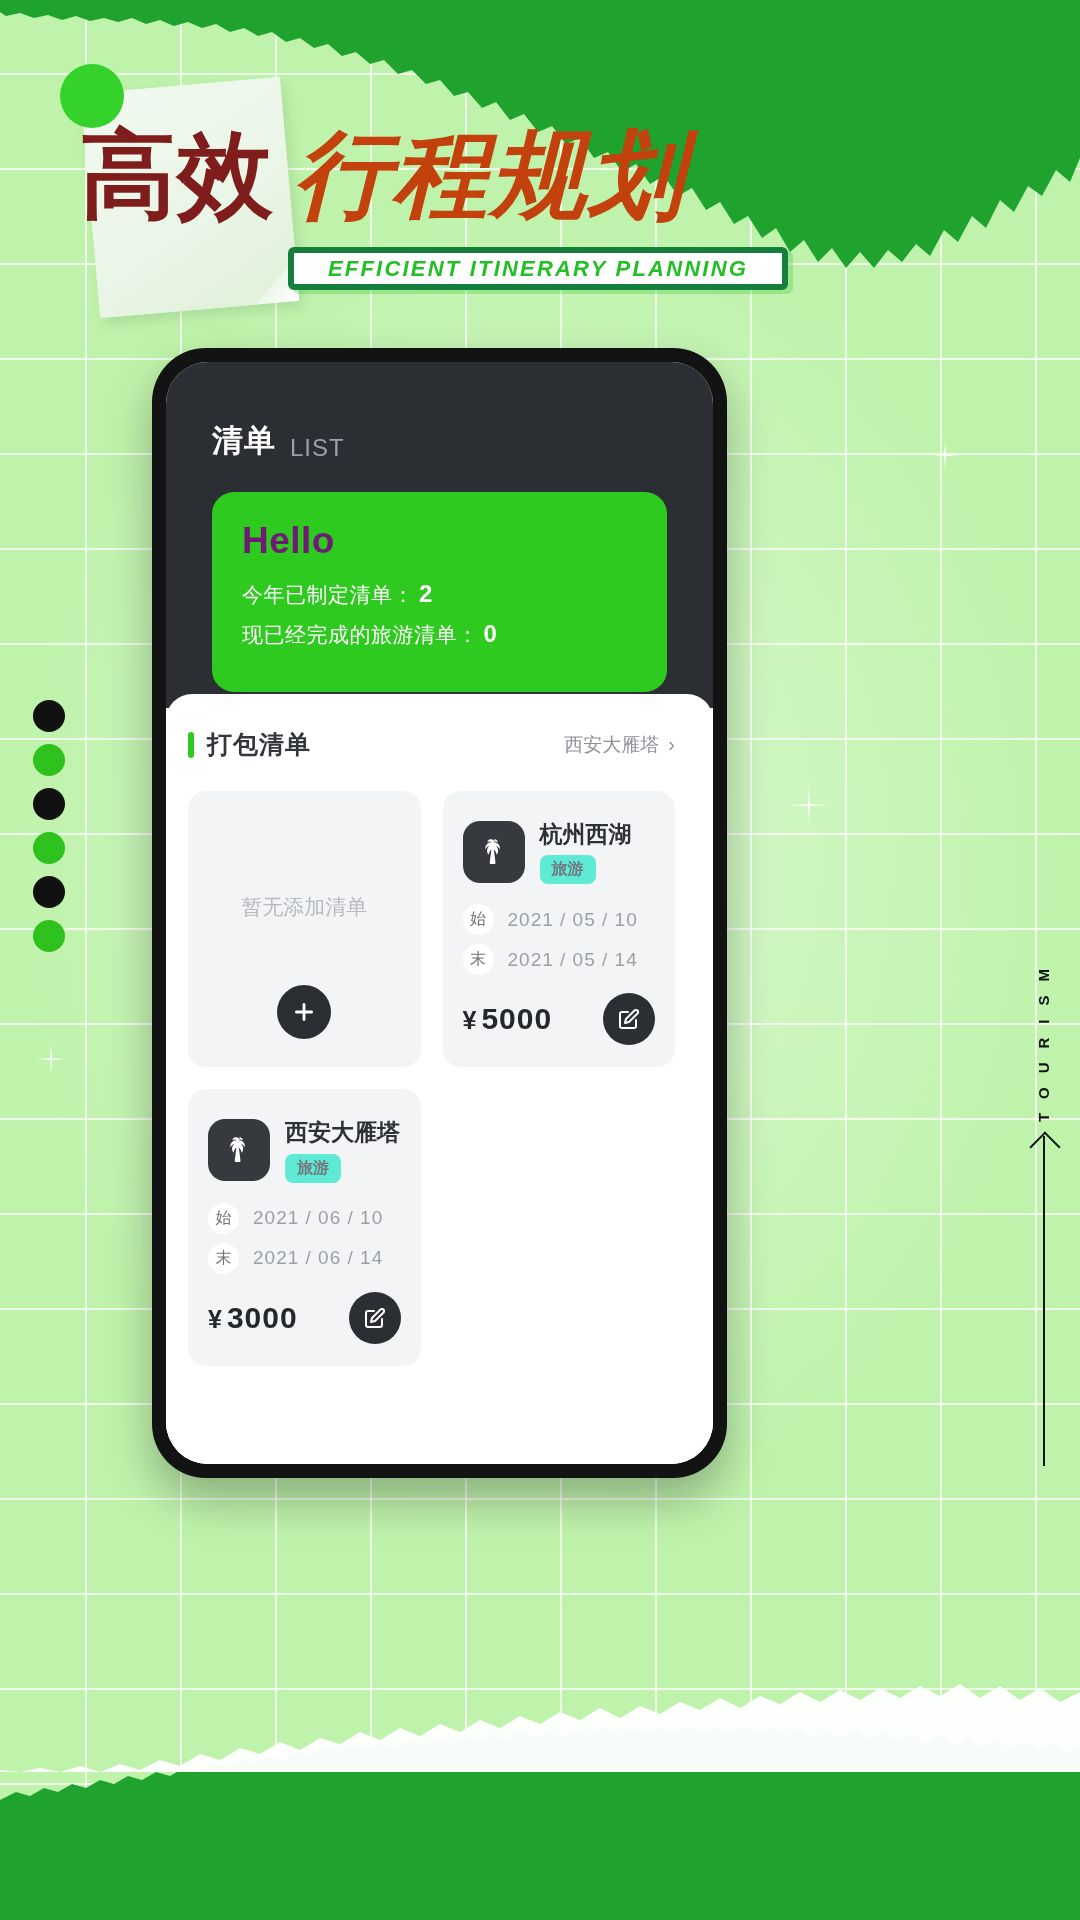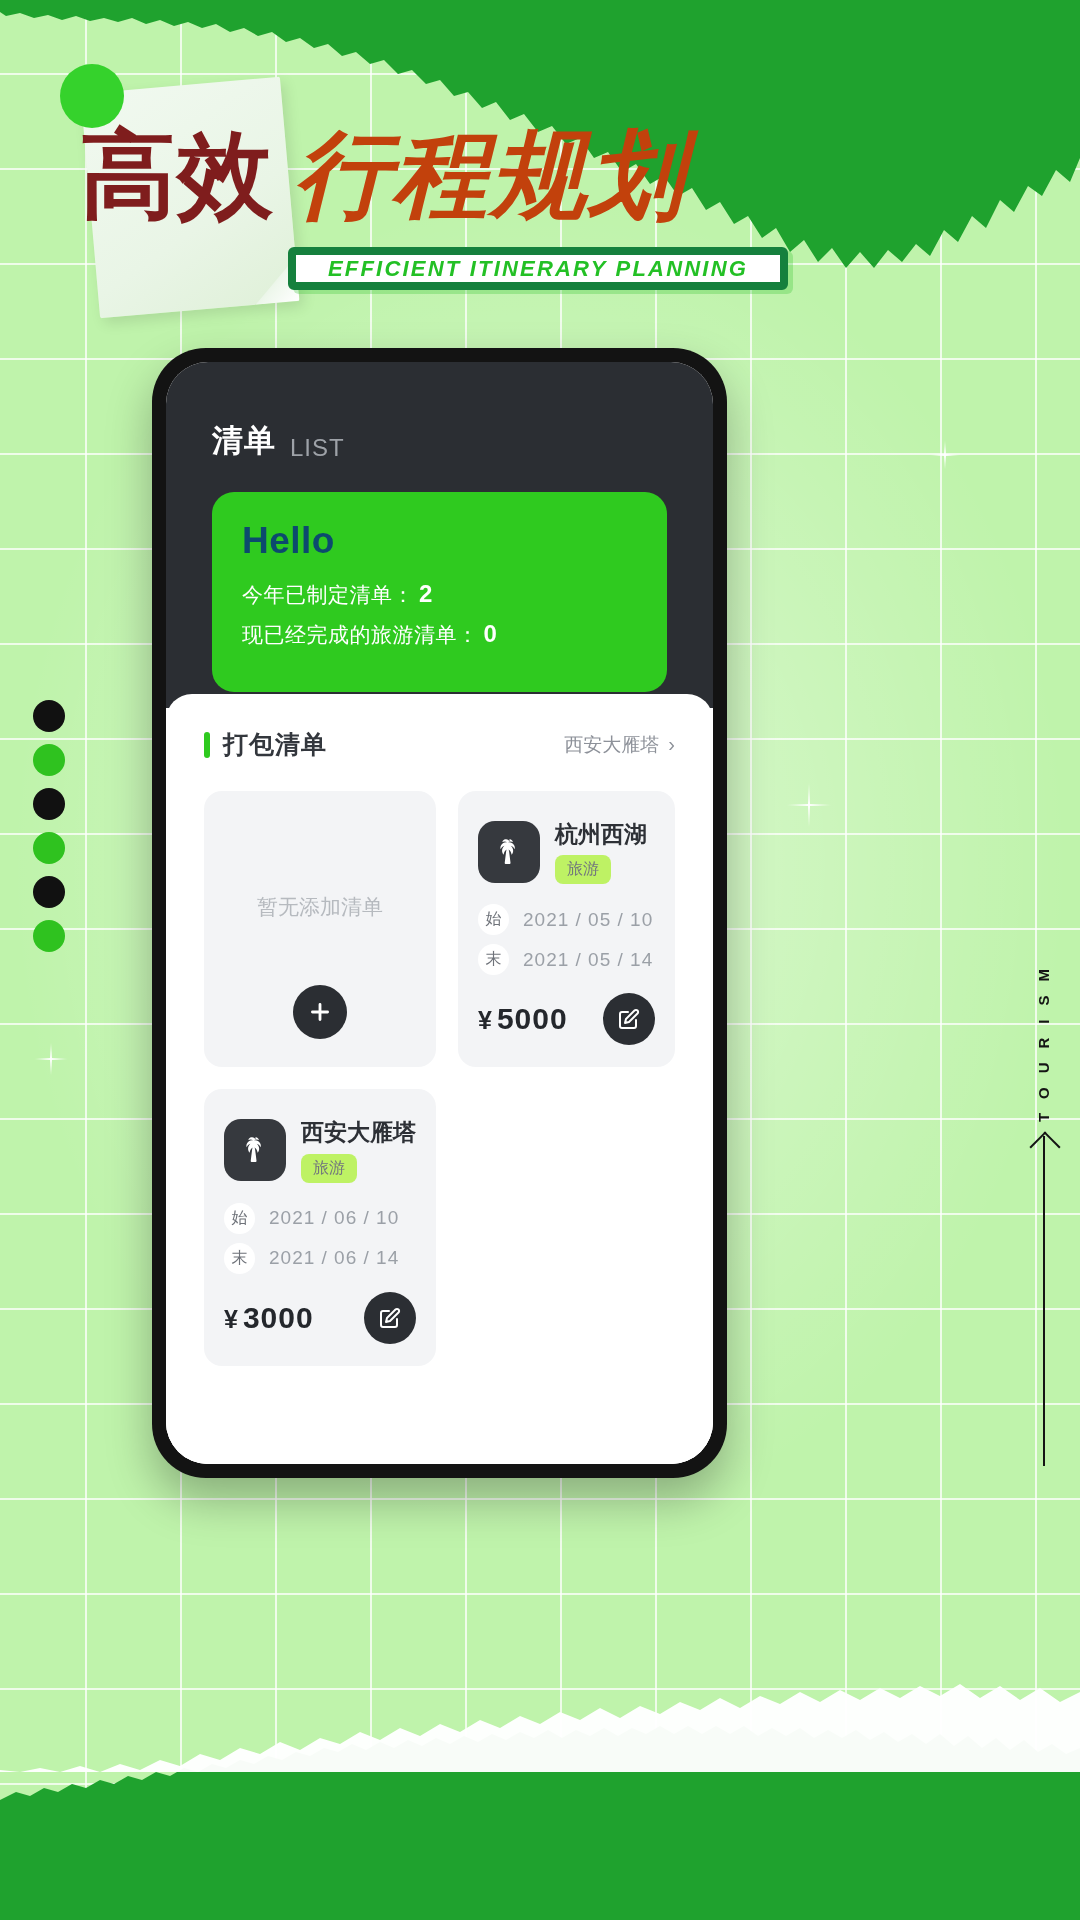--- a/index.html
+++ b/index.html
@@ -74,21 +74,21 @@
     line-height:1; font-family:"DejaVu Sans","Liberation Sans",sans-serif;
   }
   .hl-black{
     font-size:96px; font-weight:900; color:#c2410c; letter-spacing:2px;
     line-height:1; margin-left:20px; font-style:italic;
     font-family:"DejaVu Sans","Liberation Sans",sans-serif;
   }
 
   .sub-badge{
     position:absolute; left:288px; top:247px; width:500px; height:43px;
-    border:8px solid #15803d; border-radius:6px; background:#fff;
+    border:6px solid #15803d; border-radius:6px; background:#fff;
     display:flex; align-items:center; justify-content:center;
     box-shadow:5px 4px 0 rgba(47,194,42,.28);
   }
   .sub-badge span{
     font-size:22px; font-weight:800; color:#23c025; letter-spacing:2.2px;
     font-style:italic;
   }
 
   
   .dots{
@@ -146,31 +146,31 @@
     display:flex; align-items:flex-end; gap:14px; padding:0 46px 30px 46px;
   }
   .app-title-cn{ font-size:31px; font-weight:800; color:#fff; letter-spacing:1px; }
   .app-title-en{ font-size:24px; color:#9ea2a8; letter-spacing:1px; font-weight:400; }
 
   .hero-card{
     margin:0 46px; background:#2fca1f; border-radius:22px;
     padding:28px 30px 32px 30px;
     position:relative; z-index:2;
   }
-  .hero-hello{ font-size:37px; font-weight:800; color:#0c4a6e; margin-bottom:18px; letter-spacing:.5px;}
+  .hero-hello{ font-size:37px; font-weight:800; color:#701a75; margin-bottom:18px; letter-spacing:.5px;}
   .hero-stat{ font-size:21px; color:#fff; margin-bottom:11px; letter-spacing:.5px;}
   .hero-stat b{ font-size:24px; font-weight:800; margin-left:5px;}
 
   .hero-bg-filler{
     height:46px; background:#2b2e33; margin-top:-30px;
   }
 
   .sheet{
     background:#fff; border-radius:26px 26px 0 0; margin-top:-14px;
-    position:relative; z-index:3; padding:34px 38px 0 38px;
+    position:relative; z-index:3; padding:34px 38px 0 22px;
     height:100%;
   }
   .sec-head{ display:flex; align-items:center; justify-content:space-between; margin-bottom:30px;}
   .sec-title-wrap{ display:flex; align-items:center; gap:13px;}
   .sec-bar{ width:6px; height:26px; background:#2fca1f; border-radius:3px;}
   .sec-title{ font-size:25px; font-weight:700; color:#33373d; letter-spacing:1px;}
   .sec-more{ display:flex; align-items:center; gap:9px; color:#8d9199; font-size:19px;}
   .chev{ font-size:20px; color:#8d9199; font-weight:300;}
 
   .cards{ display:grid; grid-template-columns:1fr 1fr; gap:22px;}
@@ -189,22 +189,22 @@
   .add-btn svg{ width:26px; height:26px; }
 
   .trip-top{ display:flex; align-items:flex-start; gap:15px; margin-bottom:20px;margin-top:8px;}
   .trip-icon{
     width:62px; height:62px; border-radius:17px; background:#36393e;
     display:flex; align-items:center; justify-content:center; flex:none;
   }
   .trip-icon svg{ width:38px; height:38px;}
   .trip-name{ font-size:23px; font-weight:800; color:#2d3036; line-height:1.15; white-space:nowrap;}
   .trip-tag{
-    display:inline-block; margin-top:8px; background:#bef264; color:#72767d;
-    font-size:16px; padding:4px 12px; border-radius:8px;
+    display:inline-block; margin-top:8px; background:#5eead4; color:#72767d;
+    font-size:16px; padding:4px 12px; border-radius:8px;font-weight:bold;
   }
   .trip-date{ display:flex; align-items:center; gap:14px; margin-bottom:9px;}
   .date-k{
     width:31px; height:31px; border-radius:50%; background:#fff;
     display:flex; align-items:center; justify-content:center;
     font-size:16px; color:#6f737a; flex:none;
   }
   .date-v{ font-size:19px; color:#9ba0a7; letter-spacing:1px;}
   .trip-foot{ display:flex; align-items:center; justify-content:space-between; margin-top:18px;}
   .price{ font-size:30px; font-weight:800; color:#24272c; letter-spacing:1px;}

